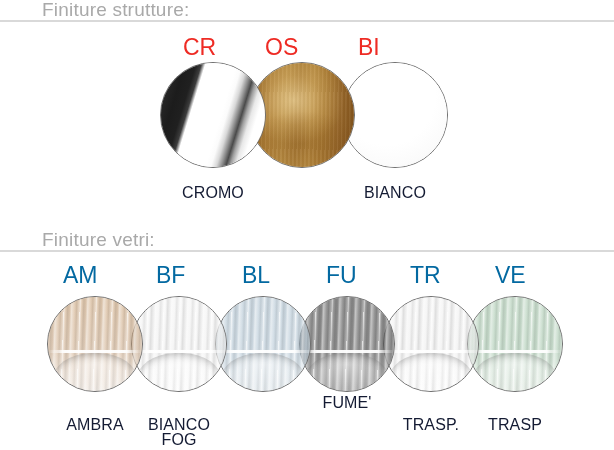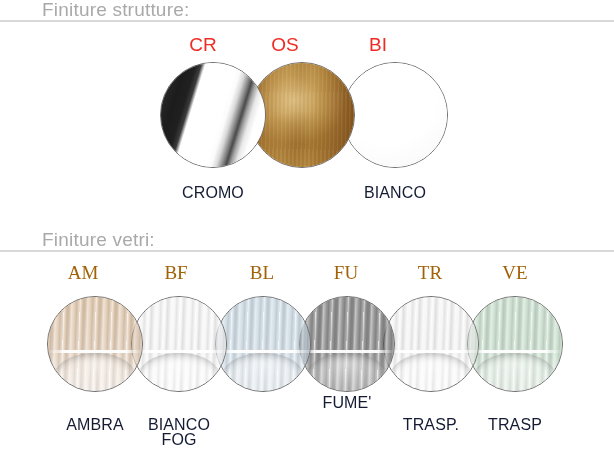--- a/index.html
+++ b/index.html
@@ -39,27 +39,27 @@
     width: 614px;
     height: 2px;
     background: #d9d9d9;
   }
   #div-1 { top: 20px; }
   #div-2 { top: 250px; }
 
   
   .code-label {
     position: absolute;
-    font-size: 19px;
+    font-size: 23px;
     font-weight: 400;
     white-space: nowrap;
-    text-align: center;
+    text-align: left;
   }
   .code-red   { color: #ee2b24; }
-  .code-green { color: #a16207; font-family: Liberation Serif, serif; }
+  .code-green { color: #0369a1; }
 
   
   .name-label {
     position: absolute;
     font-size: 16px;
     color: #141b33;
     text-align: center;
     line-height: 15px;
     white-space: pre-line;
     letter-spacing: 0.1px;

